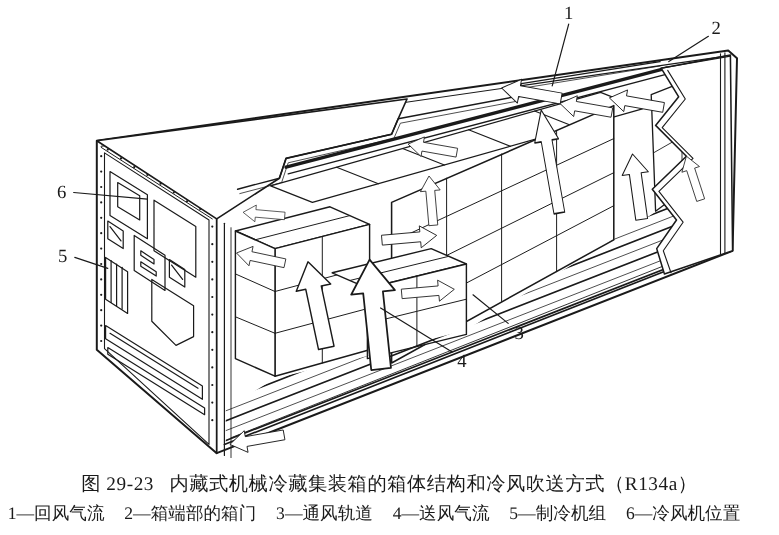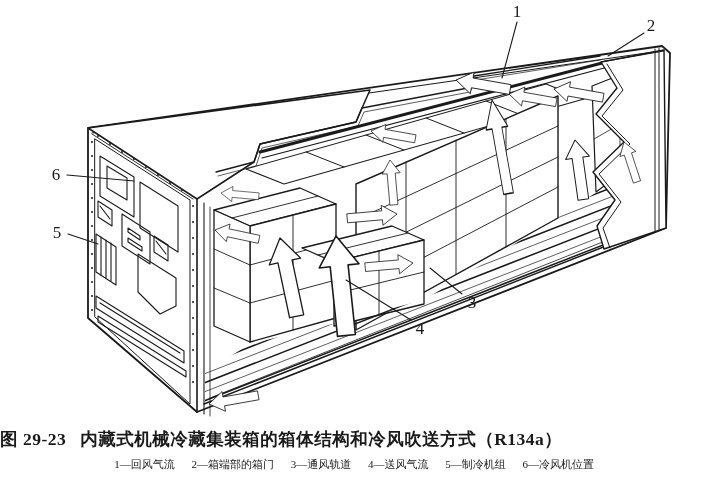--- a/index.html
+++ b/index.html
@@ -14,27 +14,27 @@
   .diagram-wrap{position:absolute;left:0;top:0;width:708px;height:420px;}
   svg{display:block;}
   .ink{stroke:#1a1a1a;fill:none;stroke-linejoin:round;stroke-linecap:round;}
   .paperfill{fill:#ffffff;stroke:#1a1a1a;stroke-linejoin:round;}
   .callout-num{
     font-family:"Liberation Serif","DejaVu Serif",serif;
     font-size:17px;fill:#1a1a1a;
   }
   .caption{
     position:absolute;left:0;top:427px;width:708px;
-    font-weight:bold;font-size:17.5px;
+    text-align:center;font-weight:normal;font-size:17.5px;
     letter-spacing:0.5px;white-space:nowrap;
   }
   .caption .fig-number{margin-right:14px;}
   .legend{
     position:absolute;left:0;top:457px;width:708px;
-    text-align:center;font-size:11px;white-space:nowrap;
+    font-size:16px;white-space:nowrap;
   }
   .legend .legend-item{margin:0 7px;}
 </style>
 </head>
 <body>
 
 <div class="page">
 
   <div class="diagram-wrap">
     <svg width="708" height="420" viewBox="0 0 708 420">

